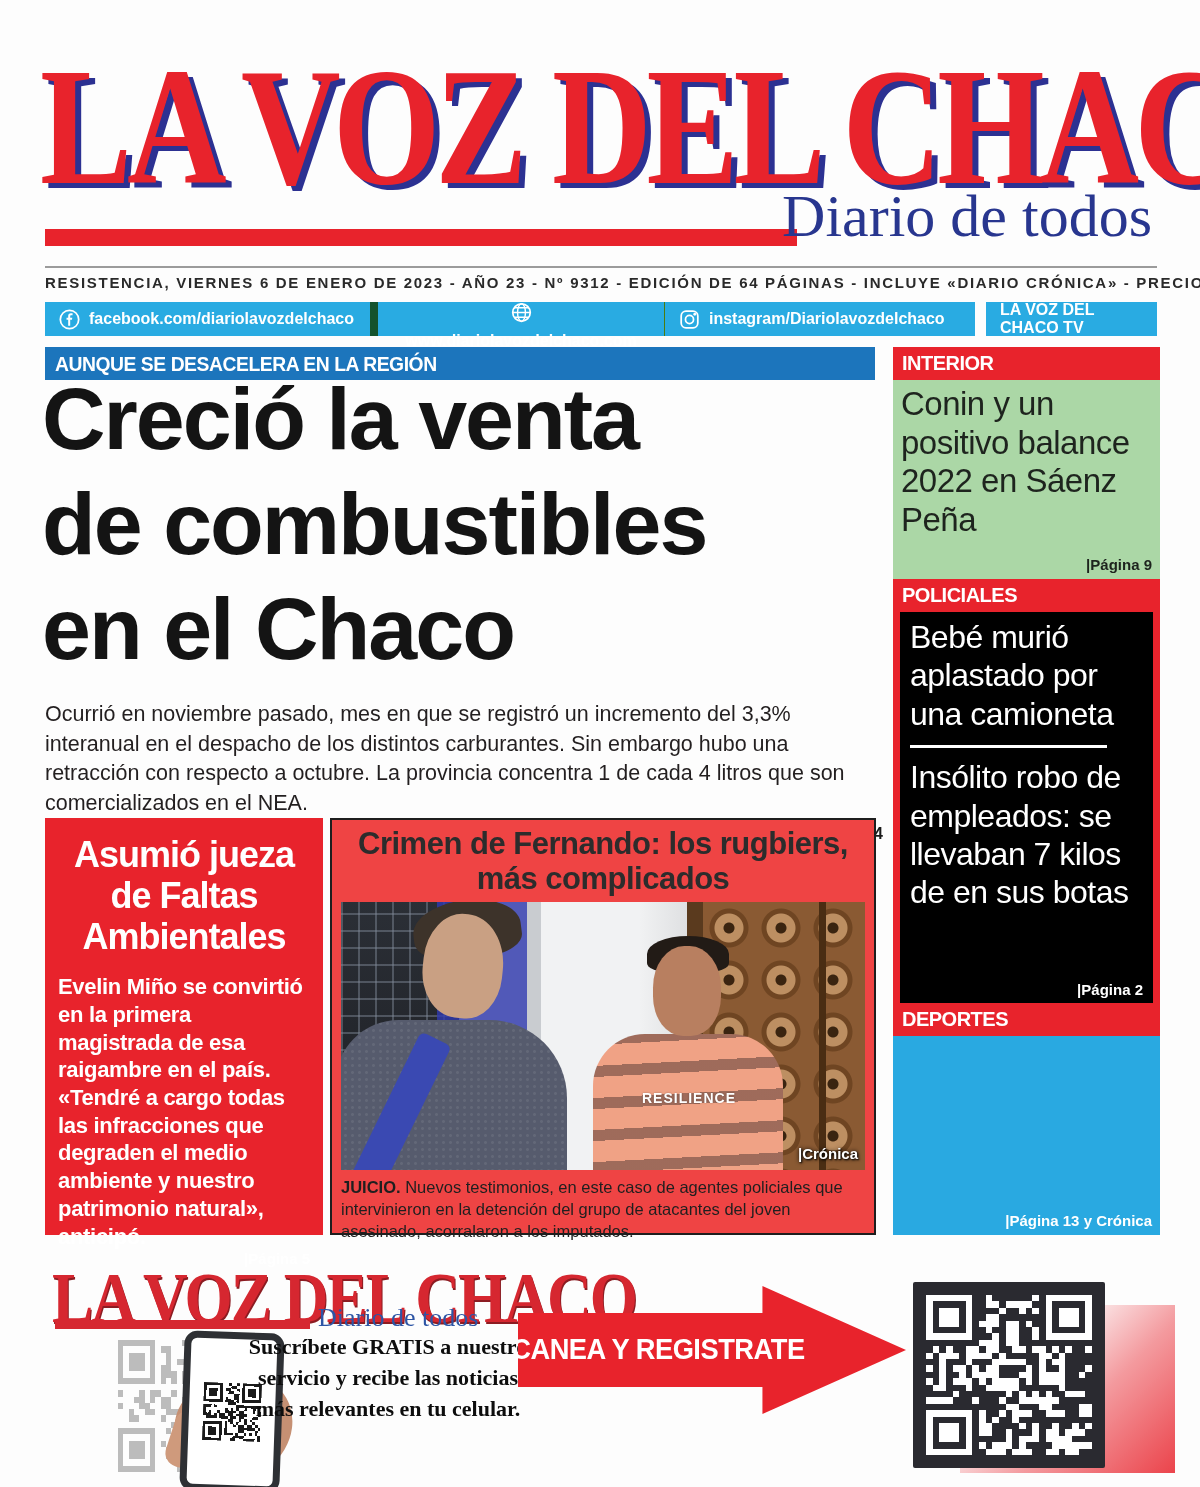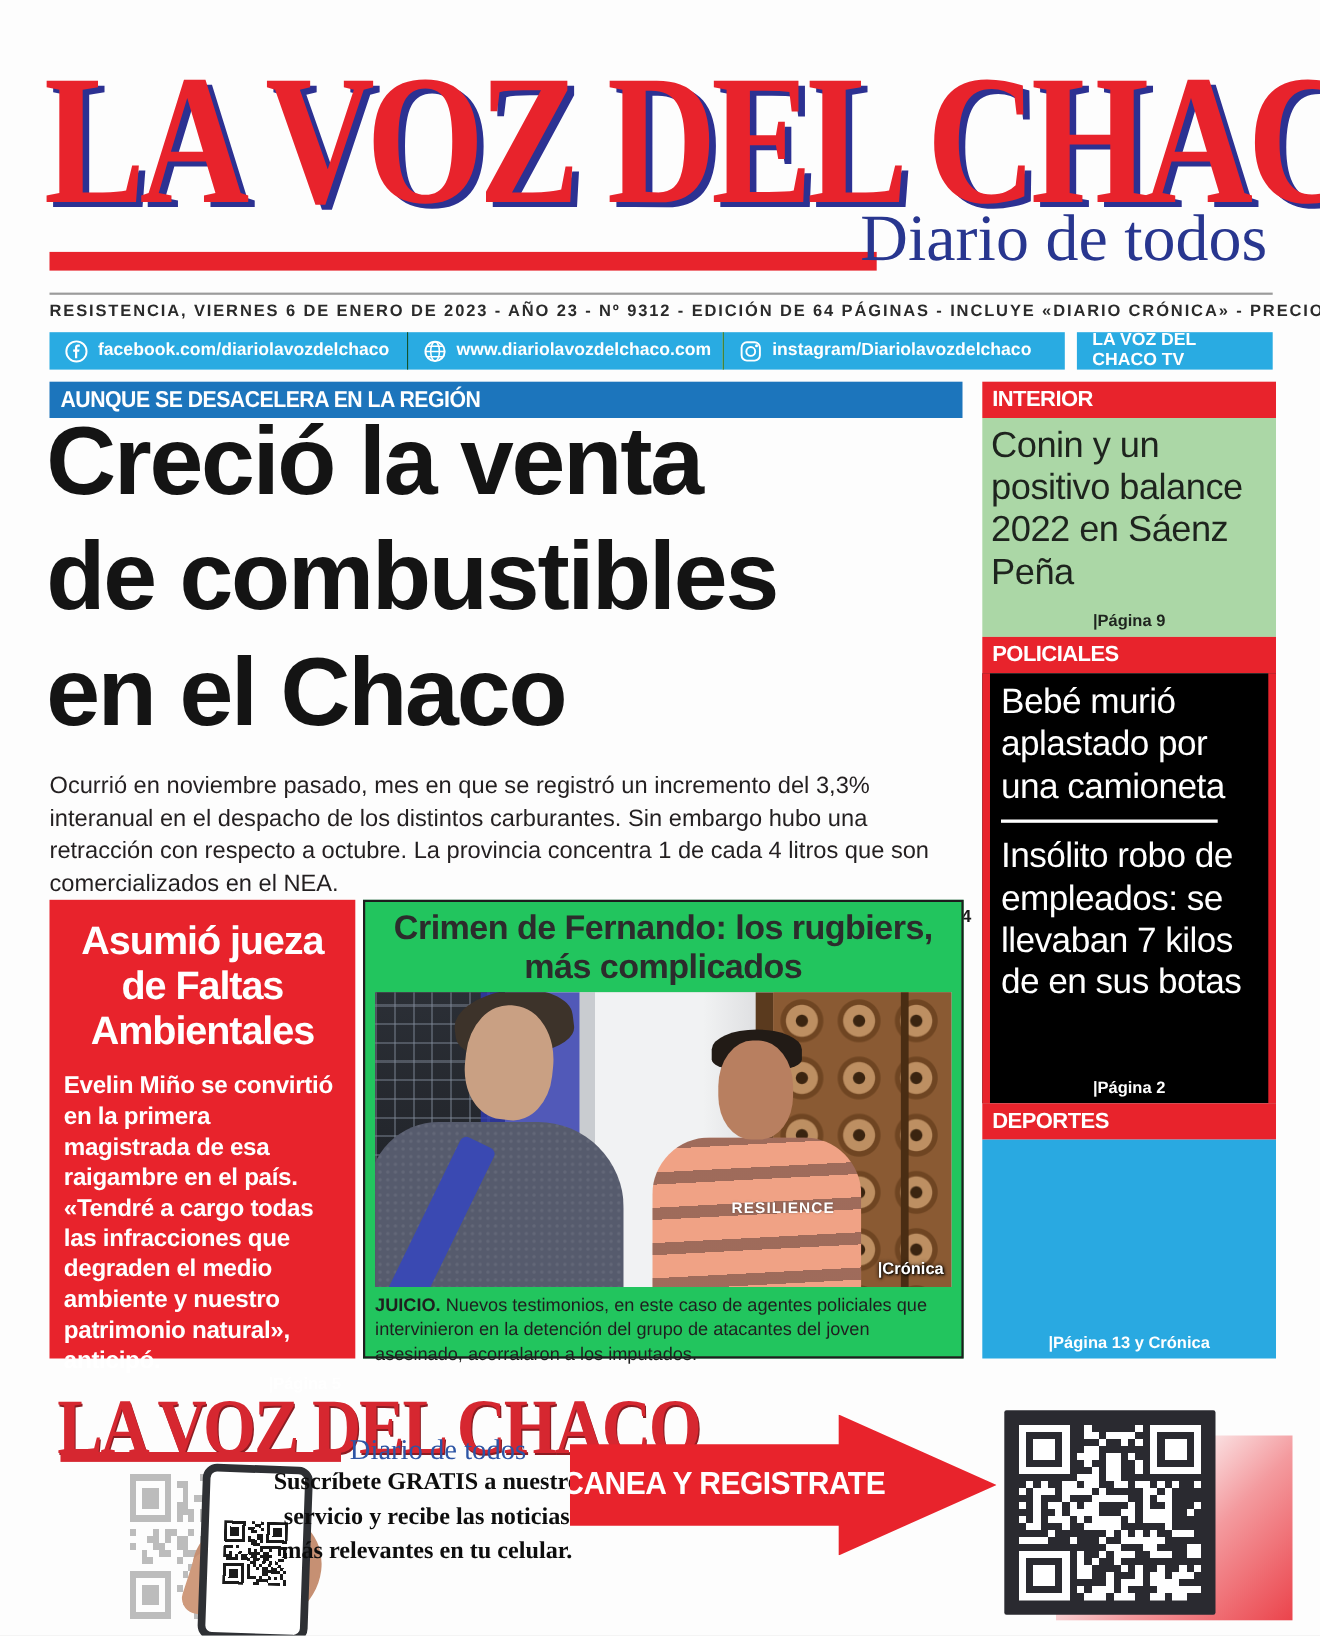--- a/index.html
+++ b/index.html
@@ -16,21 +16,21 @@
     font-size:60px;line-height:1;color:#28368f;}
   .mast-rule{position:absolute;left:45px;top:266px;width:1112px;height:2px;background:#9b9b9b;}
   .dateline{position:absolute;left:45px;top:274px;width:1112px;font-size:15px;font-weight:bold;
     letter-spacing:1.7px;color:#2a2a2a;white-space:nowrap;}
 
   
   .social{position:absolute;left:45px;top:302px;width:1112px;height:34px;display:flex;border-radius:11px;}
   .social .cell{background:#29abe2;color:#fff;font-weight:bold;font-size:16px;
     display:flex;align-items:center;gap:9px;padding:0 14px;}
   .social .c1{width:297px;}
-  .social .c2{width:258px;border-left:1px solid #14532d;}
+  .social .c2{width:258px;border-left:8px solid #14532d;flex-direction:column;}
   .social .c3{width:282px;border-left:1px solid #4d7c0f;}
   .social .gap{width:11px;background:transparent;}
   .social .c4{flex:1;justify-content:center;}
   .sicon{width:21px;height:21px;flex:0 0 auto;}
 
   
   .kicker{position:absolute;left:45px;top:347px;width:830px;height:33px;background:#1c75bc;
     color:#fff;font-weight:bold;font-size:21px;line-height:33px;padding-left:10px;box-sizing:border-box;
     letter-spacing:-.5px;}
   .kicker .inner{display:inline-block;transform:scaleX(.92);transform-origin:left center;white-space:nowrap;}
@@ -41,21 +41,21 @@
 
   
   .redbox{position:absolute;left:45px;top:818px;width:278px;height:417px;background:#e8232c;color:#fff;
     box-sizing:border-box;padding:16px 13px 10px;display:flex;flex-direction:column;}
   .redbox-h{font-weight:bold;font-size:36px;line-height:1.14;text-align:center;letter-spacing:-1px;}
   .redbox-b{font-weight:bold;font-size:22px;line-height:1.26;margin-top:16px;letter-spacing:-.3px;}
   .redbox-ref{margin-top:auto;text-align:right;font-weight:bold;font-size:15px;}
 
   
   .photobox{position:absolute;left:330px;top:818px;width:546px;height:417px;box-sizing:border-box;
-    border:2px solid #1e1e1e;background:#22c55e;padding:4px 9px;}
+    border:2px solid #1e1e1e;background:#ef4444;padding:4px 9px;}
   .photobox-h{font-weight:bold;font-size:31px;line-height:1.13;text-align:center;color:#2c2c2c;
     letter-spacing:-.5px;margin-top:2px;}
   .photo{position:relative;margin-top:6px;height:268px;overflow:hidden;background:#d8d8d8;}
   .ph-fence{position:absolute;left:0;top:0;width:118px;height:100%;background:#23262c;
     background-image:repeating-linear-gradient(0deg,rgba(130,140,155,.45) 0 2px,transparent 2px 17px),
       repeating-linear-gradient(90deg,rgba(130,140,155,.45) 0 2px,transparent 2px 17px),
       linear-gradient(180deg,#2b2f36,#1c1e23);}
   .ph-blue{position:absolute;left:96px;top:0;width:90px;height:158px;background:#2f3ab0;opacity:.8;}
   .ph-wall{position:absolute;left:186px;top:0;width:160px;height:100%;
     background:linear-gradient(90deg,#c9ccd0 0 14px,#f1f2f3 14px 70%,#dfe0e2);}
@@ -71,21 +71,21 @@
     background-image:radial-gradient(rgba(255,255,255,.08) 1px,transparent 2px);background-size:7px 7px;}
   .m1-strap2{position:absolute;left:40px;top:128px;width:34px;height:175px;background:#3a49b2;
     transform:rotate(26deg);border-radius:6px;}
   .m1-head{position:absolute;left:82px;top:12px;width:80px;height:104px;background:#c9a083;
     border-radius:46% 50% 42% 46%;transform:rotate(6deg);}
   .m1-hair{position:absolute;left:72px;top:-2px;width:108px;height:58px;background:#3d332a;
     border-radius:55% 55% 35% 40%;transform:rotate(-7deg);}
   .m2-body{position:absolute;left:252px;top:132px;width:190px;height:140px;background:#f0a285;
     border-radius:52px 52px 0 0;
     background-image:repeating-linear-gradient(177deg,rgba(92,62,56,.55) 0 11px,rgba(240,170,140,0) 11px 32px);}
-  .m2-text{position:absolute;left:278px;top:188px;width:140px;text-align:right;color:#fff;
+  .m2-text{position:absolute;left:278px;top:188px;width:140px;text-align:center;color:#fff;
     font-weight:bold;font-size:14px;letter-spacing:1px;text-shadow:0 0 2px rgba(0,0,0,.35);}
   .m2-head{position:absolute;left:312px;top:44px;width:68px;height:90px;background:#b87f60;
     border-radius:46% 46% 44% 44%;}
   .m2-hair{position:absolute;left:306px;top:34px;width:82px;height:36px;background:#221b16;
     border-radius:50% 50% 25% 25%;}
   .ph-credit{position:absolute;right:7px;bottom:8px;color:#fff;font-weight:bold;font-size:15px;
     text-shadow:0 0 4px #000,1px 1px 2px #000;}
   .caption{margin-top:7px;font-size:16.5px;line-height:1.32;color:#1f1f1f;}
   .caption b{font-weight:bold;}
 
@@ -94,21 +94,21 @@
   .sec-h{background:#e8232c;color:#fff;font-weight:bold;font-size:20px;height:33px;line-height:33px;
     padding-left:9px;letter-spacing:-.5px;}
   .greenbox{background:#abd7a6;color:#1e241e;height:199px;box-sizing:border-box;padding:5px 8px;
     font-size:33px;line-height:1.17;letter-spacing:-.5px;display:flex;flex-direction:column;}
   .blackbox{background:#000000;color:#fff;height:391px;box-sizing:border-box;
     border-left:7px solid #e8232c;border-right:7px solid #e8232c;padding:6px 10px 4px;
     font-size:32px;line-height:1.2;letter-spacing:-.5px;display:flex;flex-direction:column;}
   .blackbox .sep{border:none;border-top:3px solid #fff;margin:12px 36px 10px 0;}
   .bluebox{background:#29a9e1;color:#fff;height:199px;box-sizing:border-box;padding:5px 8px;
     font-size:31px;line-height:1.2;letter-spacing:-.5px;display:flex;flex-direction:column;}
-  .side-ref{margin-top:auto;text-align:center;font-weight:bold;font-size:15px;letter-spacing:0;}
+  .side-ref{margin-top:auto;text-align:right;font-weight:bold;font-size:15px;letter-spacing:0;}
 
   
   .f-logo{position:absolute;left:52px;top:1258px;font-family:"Liberation Serif",serif;font-weight:bold;
     font-size:62px;color:#d62730;letter-spacing:-2px;white-space:nowrap;transform:scale(1,1.15);
     transform-origin:left top;text-shadow:1px 1px 0 #8c1c22;}
   .f-bar{position:absolute;left:55px;top:1320px;width:255px;height:9px;background:#d62730;}
   .f-tag{position:absolute;left:318px;top:1303px;font-family:"Liberation Serif",serif;font-size:26px;
     color:#2d55a5;}
   .f-phone{position:absolute;left:118px;top:1332px;width:175px;height:150px;}
   .f-ghost{position:absolute;left:0;top:8px;width:112px;height:132px;opacity:.38;filter:grayscale(1);}

